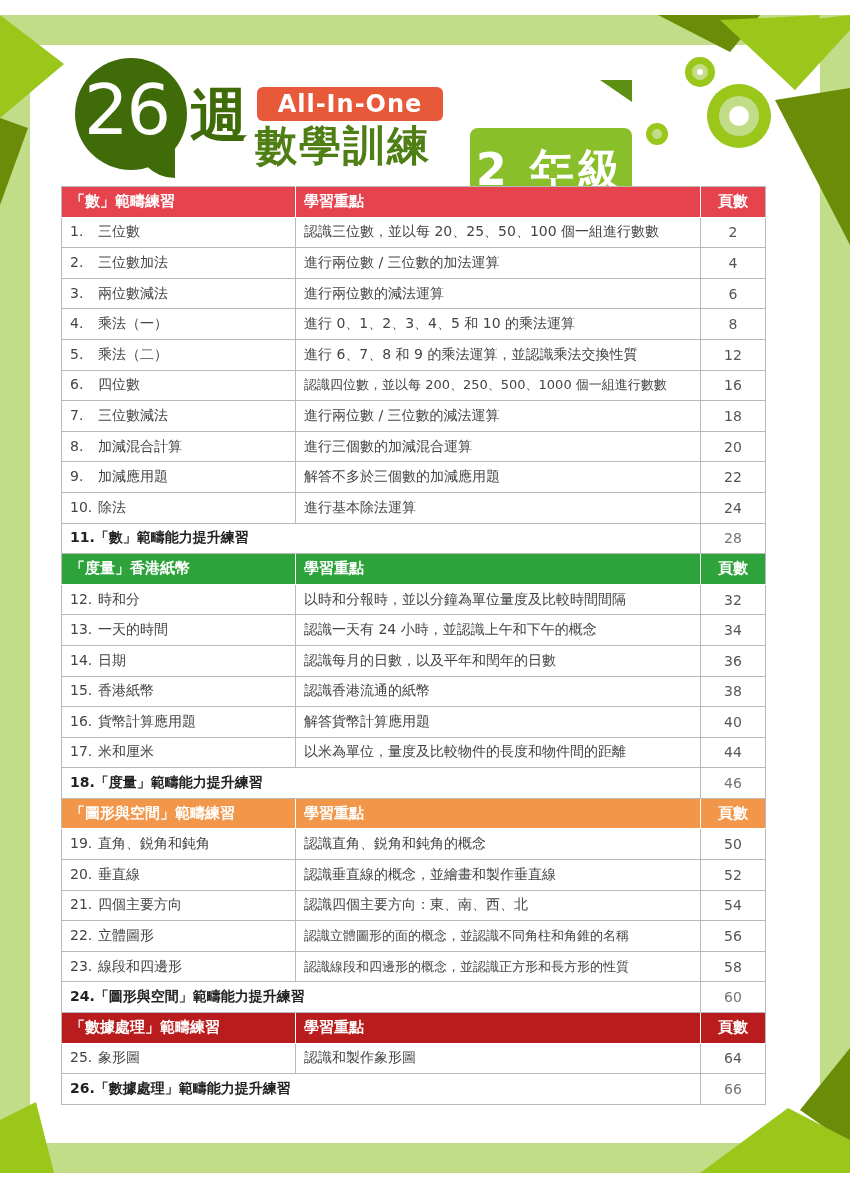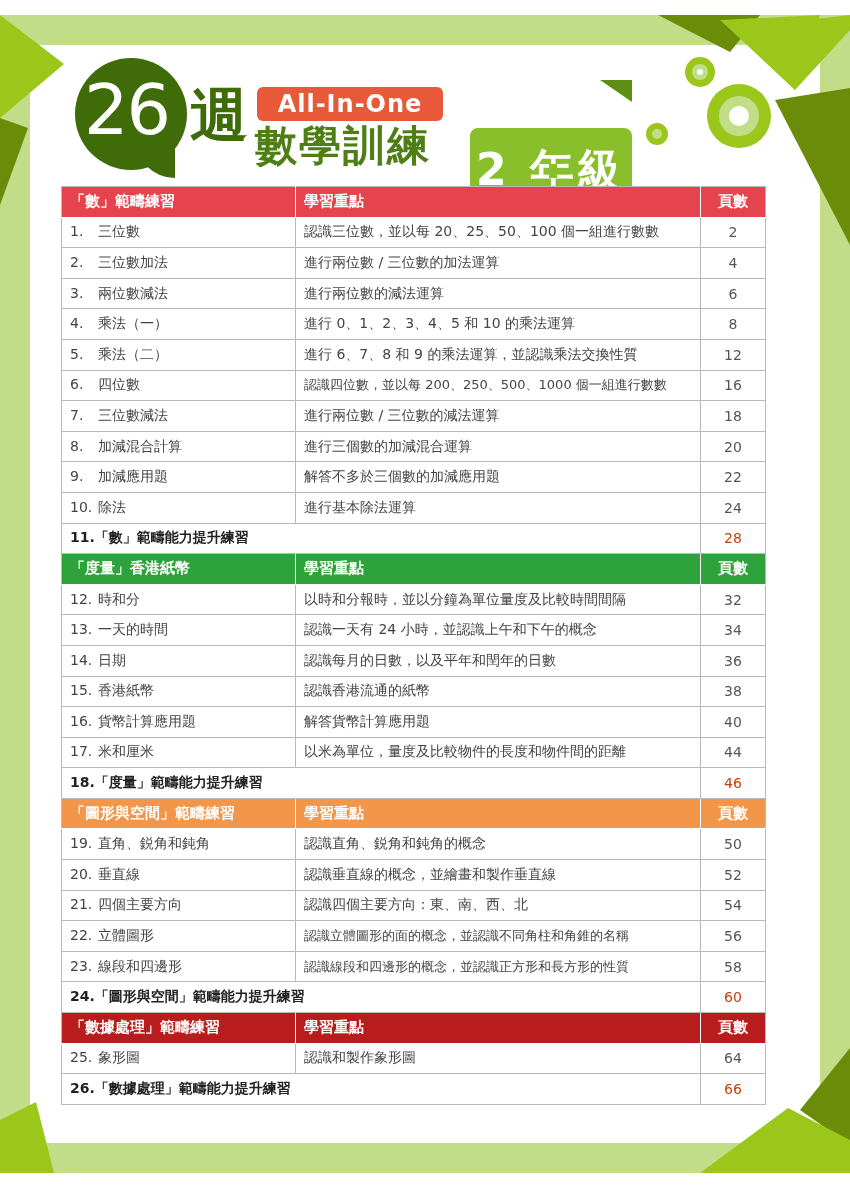--- a/index.html
+++ b/index.html
@@ -71,21 +71,21 @@
   .toc col.c2 { width: 405px; }
   .toc col.c3 { width: 65px; }
   .toc tr.head td {
     color: #ffffff; font-weight: bold; font-size: 15px; border-color: #ffffff;
     border-top-color: #b9b9b9;
   }
   .toc tr.head td:first-child { border-left-color: #b9b9b9; }
   .toc tr.head td:last-child { border-right-color: #b9b9b9; }
   .toc td.page { text-align: center; color: #555555; }
   .toc tr.summary td { font-weight: bold; color: #222222; }
-  .toc tr.summary td.page { font-weight: normal; color: #c2410c; }
+  .toc tr.summary td.page { font-weight: normal; color: #737373; }
   .num { display: inline-block; min-width: 28px; }
 </style>
 </head>
 <body>
 
 <div class="frame-band" style="left:0;top:15px;width:850px;height:30px;"></div>
 <div class="frame-band" style="left:0;top:1143px;width:850px;height:30px;"></div>
 <div class="frame-band" style="left:0;top:15px;width:30px;height:1158px;"></div>
 <div class="frame-band" style="left:820px;top:15px;width:30px;height:1158px;"></div>
 <div class="white-page"></div>

